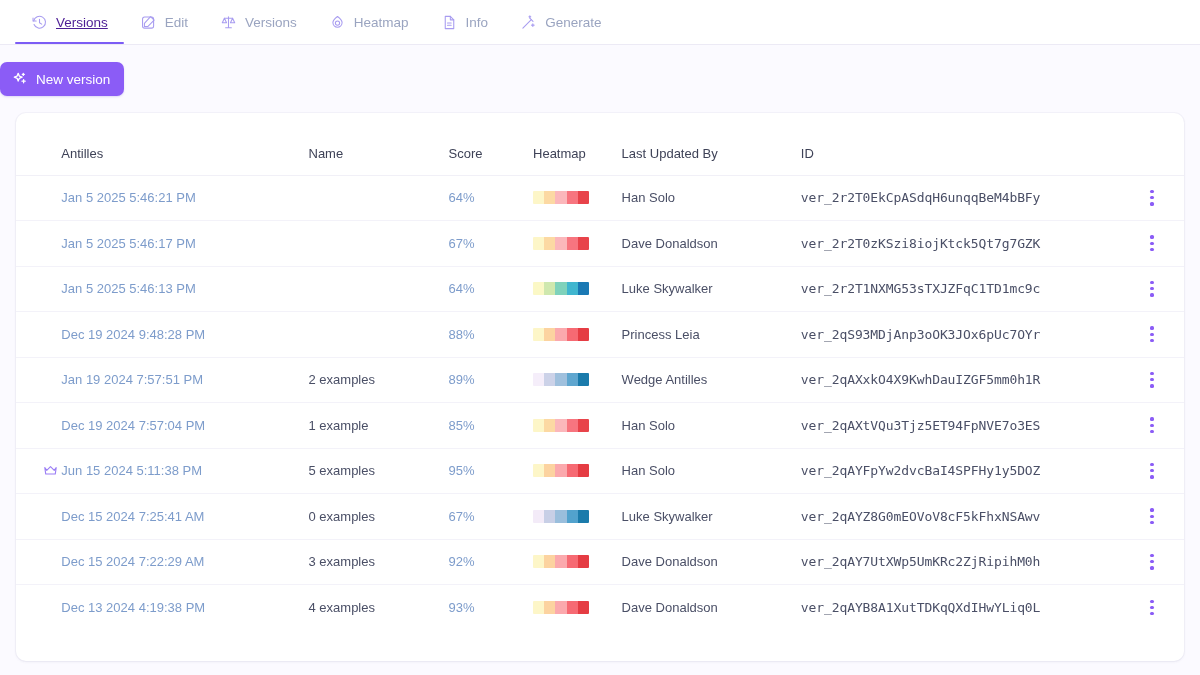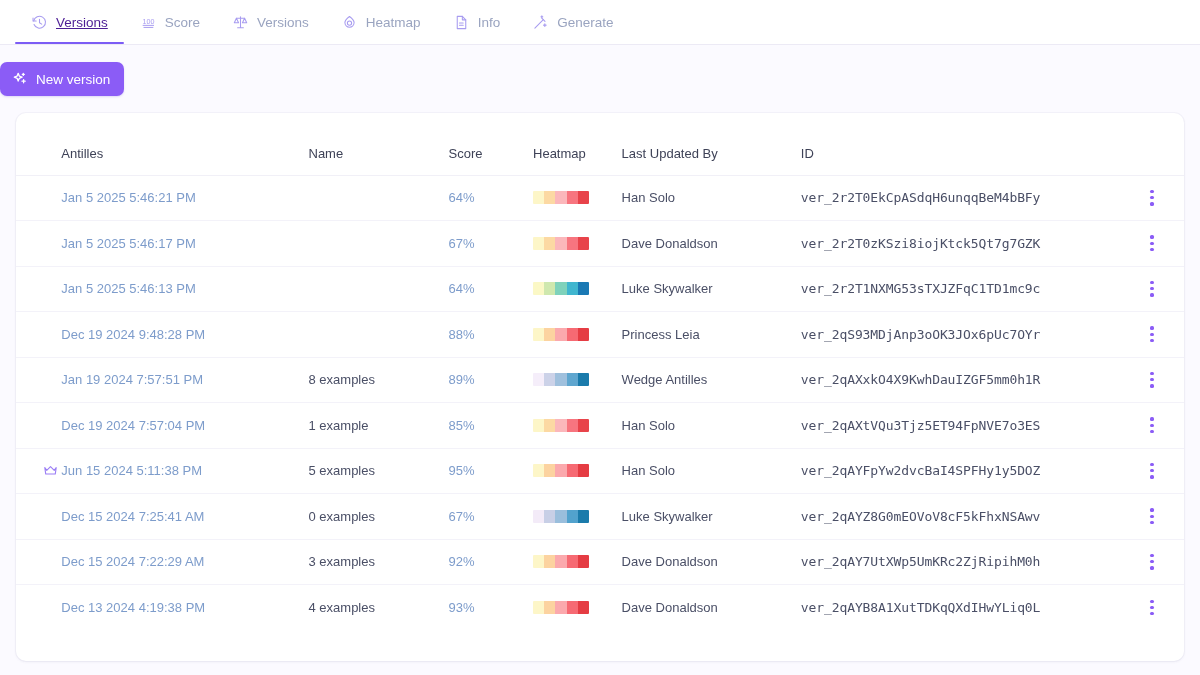--- a/index.html
+++ b/index.html
@@ -172,27 +172,26 @@
           <svg viewBox="0 0 20 20" width="17" height="17" fill="none" stroke="currentColor" stroke-width="1.25" stroke-linecap="round" stroke-linejoin="round">
             <path d="M3.2 8.2 A7 7 0 1 1 3.6 12.4"></path>
             <path d="M2.4 4.6 v3.7 h3.7"></path>
             <path d="M10 6.3 v4 l2.6 1.6"></path>
           </svg>
         </span>
         <span>Versions</span>
       </div>
       <div class="tab">
         <span class="ticon">
-          <svg viewBox="0 0 20 20" width="17" height="17" fill="none" stroke="currentColor" stroke-width="1.15" stroke-linecap="round">
-            <text x="10" y="11.2" font-size="8.4" font-family="Liberation Sans, sans-serif" text-anchor="middle" fill="currentColor" stroke="none">100</text>
-            <path d="M3.6 13.4 h12.4"></path>
-            <path d="M4.6 15.8 h10.6"></path>
+          <svg viewBox="0 0 20 20" width="17" height="17" fill="none" stroke="currentColor" stroke-width="1.25" stroke-linecap="round" stroke-linejoin="round">
+            <rect x="3" y="3.6" width="13" height="13" rx="2.4"></rect>
+            <path d="M12.4 3.1 L16.6 7.3 L9.1 14.8 H5.2 v-3.9 Z" fill="none"></path>
           </svg>
         </span>
-        <span>Score</span>
+        <span>Edit</span>
       </div>
       <div class="tab">
         <span class="ticon">
           <svg viewBox="0 0 20 20" width="17" height="17" fill="none" stroke="currentColor" stroke-width="1.25" stroke-linecap="round" stroke-linejoin="round">
             <path d="M10 3.2 v12.6"></path>
             <path d="M5.2 5.1 h9.6"></path>
             <path d="M5.2 5.1 L2.7 10.2 h5z"></path>
             <path d="M14.8 5.1 L12.3 10.2 h5z"></path>
             <path d="M6.6 16.2 h6.8"></path>
           </svg>
@@ -372,21 +371,21 @@
               <i></i>
               <i></i>
             </div>
           </td>
         </tr>
         <tr>
           <td>
             <div class="crown-wrap"></div>
           </td>
           <td><span class="verlink">Jan 19 2024 7:57:51 PM</span></td>
-          <td class="namecell">8 examples</td>
+          <td class="namecell">2 examples</td>
           <td><span class="scorelink">89%</span></td>
           <td>
             <div class="heat">
               <span style="background:#f5eefa"></span>
               <span style="background:#ccd2e8"></span>
               <span style="background:#9fc0dd"></span>
               <span style="background:#5fa6cf"></span>
               <span style="background:#1b7bab"></span>
             </div>
           </td>

